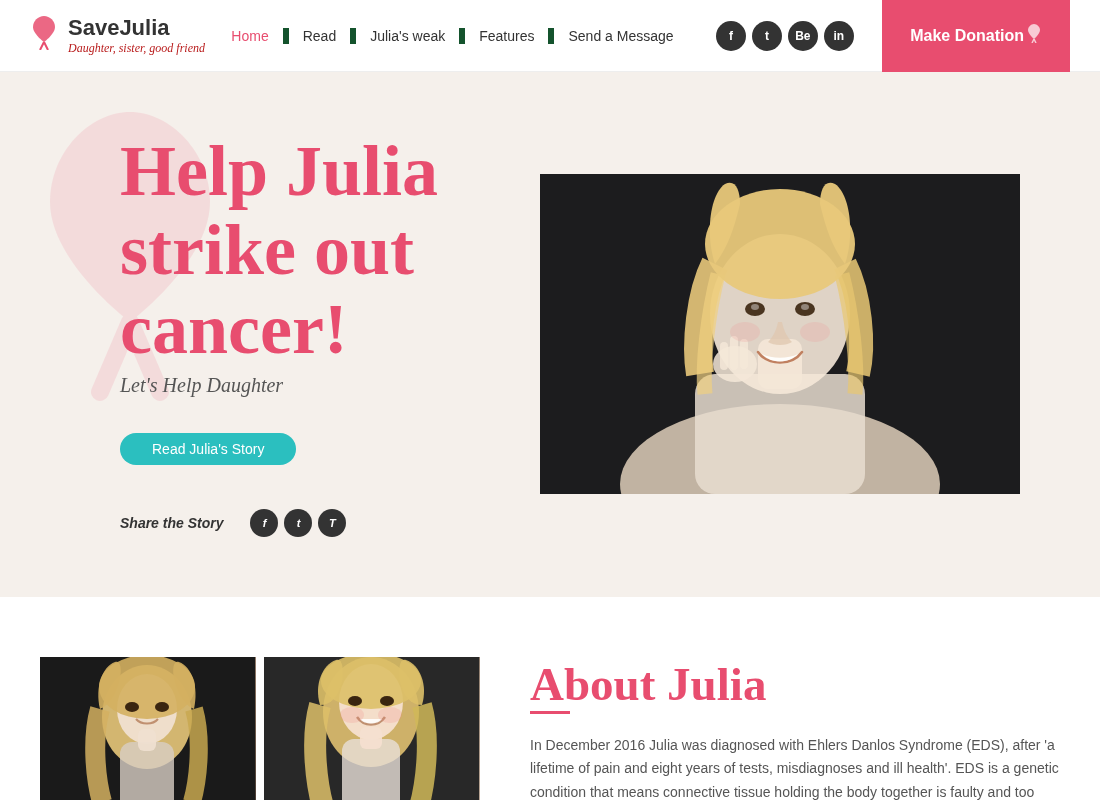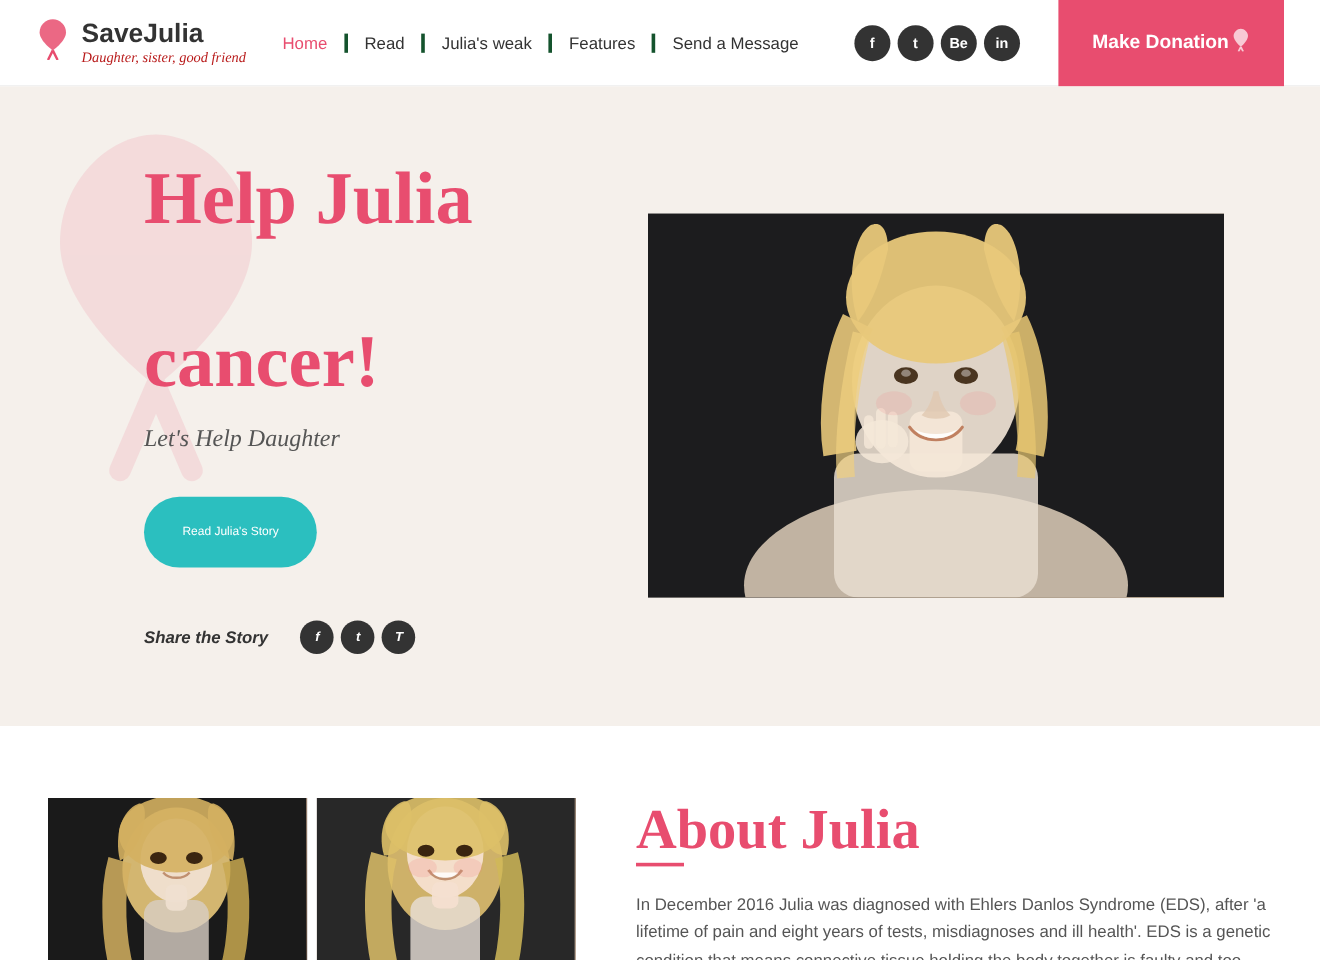--- a/index.html
+++ b/index.html
@@ -21,21 +21,21 @@
     .logo-title { font-family: Arial, sans-serif; font-weight: 700; font-size: 22px; color: #333; }
     .logo-subtitle { font-family: Georgia, serif; font-style: italic; font-size: 12px; color: #b91c1c; }
 
     nav { display: flex; align-items: center; gap: 0; }
     nav a {
       font-family: Arial, sans-serif;
       font-size: 14px;
       color: #333;
       text-decoration: none;
       padding: 0 14px;
-      border-right: 3px solid #14532d;
+      border-right: 6px solid #14532d;
     }
     nav a:last-child { border-right: none; }
     nav a.active { color: #e84d6f; }
 
     .social-icons { display: flex; gap: 6px; margin: 0 16px; }
     .social-icon {
       width: 30px; height: 30px;
       background: #333;
       border-radius: 50%;
       display: flex; align-items: center; justify-content: center;
@@ -81,41 +81,41 @@
       font-size: 280px;
       color: rgba(220,180,180,0.18);
       line-height: 1;
       pointer-events: none;
       font-family: serif;
     }
 
     .hero-content { flex: 1; z-index: 1; }
     .hero-title {
       font-family: Georgia, serif;
-      font-size: 62px;
+      font-size: 72px;
       font-weight: 700;
       color: #e84d6f;
       line-height: 1.1;
-      margin-bottom: 18px;
+      margin-bottom: 4px;
     }
     .hero-subtitle {
       font-family: Georgia, serif;
       font-style: italic;
       font-size: 20px;
       color: #555;
       margin-bottom: 36px;
     }
     .hero-btn {
       background: #2bbfbf;
       color: #fff;
       border: none;
       border-radius: 30px;
-      padding: 24px 32px;
-      font-family: Arial, sans-serif;
-      font-size: 10px;
+      padding: 8px 32px;
+      font-family: Arial, sans-serif;
+      font-size: 14px;
       cursor: pointer;
       margin-bottom: 36px;
     }
     .share-section { display: flex; align-items: center; gap: 27px; margin-top: 8px; font-style: italic; }
     .share-label {
       font-family: Arial, sans-serif;
       font-size: 14px;
       color: #333;
       font-weight: 600;
     }
@@ -242,21 +242,21 @@
   <div class="hero-ribbon-bg">
     <svg width="220" height="300" viewBox="0 0 220 300" fill="none" opacity="0.12">
       <path d="M110 10 C70 10, 30 50, 30 100 C30 160, 110 220, 110 220 C110 220, 190 160, 190 100 C190 50, 150 10, 110 10Z" fill="#e84d6f"></path>
       <path d="M110 220 L80 290 M110 220 L140 290" stroke="#e84d6f" stroke-width="18" fill="none" stroke-linecap="round"></path>
     </svg>
   </div>
 
   <div class="hero-content">
     <div class="hero-title">
       <span>Help Julia</span><br>
-      <br>
+      <span>strike out</span><br>
       <span>cancer!</span>
     </div>
     <div class="hero-subtitle">Let's Help Daughter</div>
     <button class="hero-btn">Read Julia's Story</button>
     <div class="share-section">
       <span class="share-label">Share the Story</span>
       <div class="share-icons">
         <div class="share-icon">f</div>
         <div class="share-icon">t</div>
         <div class="share-icon">T</div>

